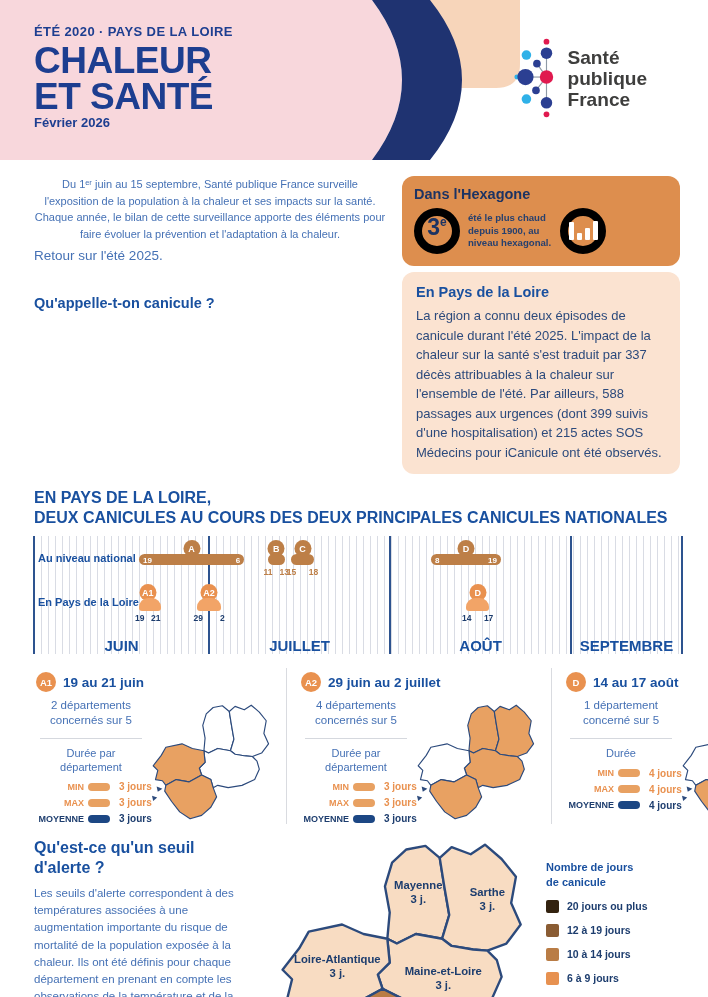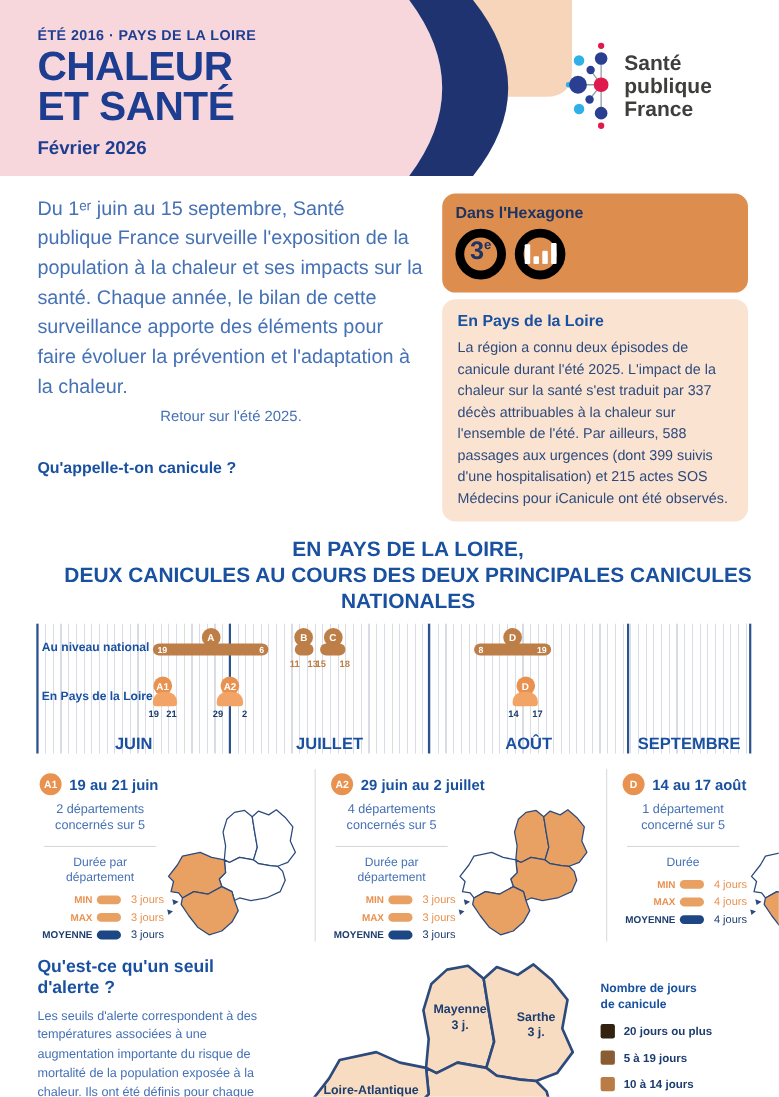--- a/index.html
+++ b/index.html
@@ -22,47 +22,47 @@
   body{width:708px;height:997px;overflow:hidden;background:#fff;
        font-family:"Liberation Sans", sans-serif;-webkit-font-smoothing:antialiased;}
   .page{position:relative;width:708px;height:997px;background:#fff;}
 
   
   .header{position:relative;width:708px;height:160px;}
   .header svg.bg{position:absolute;inset:0;}
   .header .txt{position:absolute;left:34px;top:24px;}
   .kicker{font-size:13px;font-weight:700;color:var(--navy);letter-spacing:.4px;}
   .h-title{font-size:37px;line-height:.97;font-weight:800;color:var(--navy);letter-spacing:-.5px;margin-top:4px;}
-  .h-date{font-size:17px;font-weight:700;color:var(--navy);margin-top:10px;}
+  .h-date{font-size:13px;font-weight:700;color:var(--navy);}
   .logo{position:absolute;right:22px;top:32px;}
 
   
   .intro-row{display:flex;gap:16px;padding:16px 28px 0 34px;}
   .intro-left{width:352px;}
-  .intro-p{font-size:18px;line-height:1.5;color:var(--body);}
-  .intro-p2{font-size:13.5px;color:var(--body);margin-top:6px;text-align:center;}
+  .intro-p{font-size:11px;line-height:1.5;color:var(--body);text-align:center;}
+  .intro-p2{font-size:13.5px;color:var(--body);margin-top:6px;}
   .def-title{margin-top:32px;font-size:14.5px;font-weight:700;color:var(--head);}
   .def-text{margin-top:5px;font-size:11px;line-height:1.45;color:var(--body);width:310px;}
   .intro-right{flex:1;display:flex;flex-direction:column;gap:6px;}
   .box-orange{background:var(--orangebox);border-radius:12px;padding:10px 12px 12px;color:#27406e;}
   .box-orange .b-title{font-size:14.5px;font-weight:800;color:#1c3363;}
   .stats-row{display:flex;align-items:center;gap:8px;margin-top:6px;}
   .circle-stat{width:46px;height:46px;border-radius:50%;border:8px solid #000000;flex:0 0 auto;
                display:flex;align-items:flex-start;justify-content:center;}
   .c-val{font-size:23px;font-weight:800;color:#1c3363;line-height:1;}
   .c-val sup{font-size:12px;}
   .stat-text{font-size:9.6px;line-height:1.35;font-weight:600;color:#27406e;}
   .bars{display:flex;align-items:flex-end;gap:3px;height:24px;}
   .bars i{display:block;width:5px;background:#fff;border-radius:1px;}
   .box-light{background:var(--lightbox);border-radius:12px;padding:12px 14px;}
   .box-light .b-title{font-size:14.5px;font-weight:800;color:var(--head);}
   .box-light p{margin-top:6px;font-size:13px;line-height:1.5;color:var(--dark);font-weight:500;}
 
   
-  .tl-title{padding:14px 0 0 34px;font-size:19px;line-height:1.25;font-weight:800;color:var(--head);text-align:center;}
+  .tl-title{padding:14px 0 0 34px;font-size:16px;line-height:1.25;font-weight:800;color:var(--head);}
   .tl-wrap{margin:8px 26px 0 34px;position:relative;height:118px;}
   .tl-plot{position:absolute;inset:0;
       background:repeating-linear-gradient(to right,var(--tick) 0 1px,transparent 1px 7px);}
   .m-div{position:absolute;top:0;bottom:0;width:2px;background:#2d538f;}
   .m-label{position:absolute;bottom:0;transform:translateX(-50%);font-size:15px;font-weight:800;color:var(--head);}
   .lane-label{position:absolute;font-size:11px;font-weight:700;color:var(--head);left:4px;}
   .ep-nat,.ep-reg{position:absolute;}
   .tl-badge{position:absolute;left:50%;transform:translateX(-50%);top:0;width:17px;height:17px;border-radius:50%;
             display:flex;align-items:center;justify-content:center;font-size:9px;font-weight:800;color:#fff;}
   .tl-badge.nat{background:var(--brown);}
@@ -85,21 +85,21 @@
             display:flex;align-items:center;justify-content:center;font-size:9.5px;font-weight:800;flex:0 0 auto;}
   .ep-date{font-size:13.5px;font-weight:800;color:var(--head);}
   .ep-body{display:flex;margin-top:6px;}
   .ep-left{width:110px;flex:0 0 auto;text-align:center;}
   .ep-scope{font-size:11.5px;line-height:1.3;color:var(--body);}
   .ep-left hr{border:none;border-top:1px solid #d5d8de;margin:10px 4px 8px;}
   .ep-dur-title{font-size:11px;line-height:1.25;color:var(--body);}
   .ep-stats{margin-top:7px;display:grid;grid-template-columns:52px 26px auto;row-gap:5px;align-items:center;}
   .st-label{font-size:9px;font-weight:800;text-align:right;padding-right:4px;}
   .st-pill{height:8px;border-radius:5px;width:22px;}
-  .st-val{font-size:10px;font-weight:400;text-align:center;padding-left:5px;white-space:nowrap;}
+  .st-val{font-size:10px;font-weight:700;text-align:center;padding-left:5px;white-space:nowrap;}
   .st-orange{color:var(--badge);} .st-navy{color:#1d3d6e;}
   .pill-orange{background:#e8a162;} .pill-navy{background:var(--pillnavy);}
   .mini-map{width:128px;height:124px;margin-left:2px;margin-top:2px;}
 
   
   .bottom-row{display:flex;margin:14px 28px 0 34px;gap:8px;}
   .seuil{width:228px;flex:0 0 auto;}
   .seuil h3{font-size:16px;line-height:1.2;font-weight:800;color:var(--head);}
   .seuil p{margin-top:8px;font-size:11.5px;line-height:1.5;color:var(--body);width:218px;}
   .bigmap-wrap{flex:1;display:flex;justify-content:center;}
@@ -117,21 +117,21 @@
 
 <div class="page">
 
   <div class="header">
     <svg class="bg" width="708" height="160" viewBox="0 0 708 160">
       <path d="M410,0 H520 V64 Q520,88 496,88 H410 Z" fill="#f7d5ba"></path>
       <path d="M0,0 H372 Q432,80 372,160 H0 Z" fill="#f8d7dc"></path>
       <path d="M372,0 L430,0 Q494,80 430,160 L372,160 Q432,80 372,0 Z" fill="#1f3371"></path>
     </svg>
     <div class="txt">
-      <div class="kicker">ÉTÉ 2016 · PAYS DE LA LOIRE</div>
+      <div class="kicker">ÉTÉ 2020 · PAYS DE LA LOIRE</div>
       <div class="h-title">
         <div>CHALEUR</div>
         <div>ET SANTÉ</div>
       </div>
       <div class="h-date">Février 2026</div>
     </div>
     <div class="logo">
       <svg width="172" height="92" viewBox="0 0 180 92">
         <g stroke="#8f9aa6" stroke-width="1.2">
           <line x1="34" y1="45" x2="34" y2="20"></line>
@@ -164,20 +164,21 @@
       <p class="intro-p2">Retour sur l'été 2025.</p>
       <div class="def-title">Qu'appelle-t-on canicule ?</div>
     </div>
     <div class="intro-right">
       <div class="box-orange">
         <div class="b-title">Dans l'Hexagone</div>
         <div class="stats-row">
           <div class="circle-stat">
             <span class="c-val"><span>3</span><sup>e</sup></span>
           </div>
+          <div class="stat-text" style="width:84px;">été le plus chaud depuis 1900, au niveau hexagonal.</div>
           <div class="circle-stat">
             <span class="bars">
                 <i style="height:18px"></i>
                 <i style="height:7px"></i>
                 <i style="height:12px"></i>
                 <i style="height:19px"></i>
               </span>
           </div>
         </div>
       </div>
@@ -397,21 +398,21 @@
         <div>Nombre de jours</div>
           <div>de canicule</div>
       </h4>
       <div id="legend-items">
           <div class="lg-item">
             <span class="lg-sw" style="background: rgb(51, 34, 15);"></span>
             <span class="lg-label">20 jours ou plus</span>
           </div>
           <div class="lg-item">
             <span class="lg-sw" style="background: rgb(138, 92, 51);"></span>
-            <span class="lg-label">5 à 19 jours</span>
+            <span class="lg-label">12 à 19 jours</span>
           </div>
           <div class="lg-item">
             <span class="lg-sw" style="background: rgb(185, 124, 69);"></span>
             <span class="lg-label">10 à 14 jours</span>
           </div>
           <div class="lg-item">
             <span class="lg-sw" style="background: rgb(231, 145, 80);"></span>
             <span class="lg-label">6 à 9 jours</span>
           </div>
         </div>

